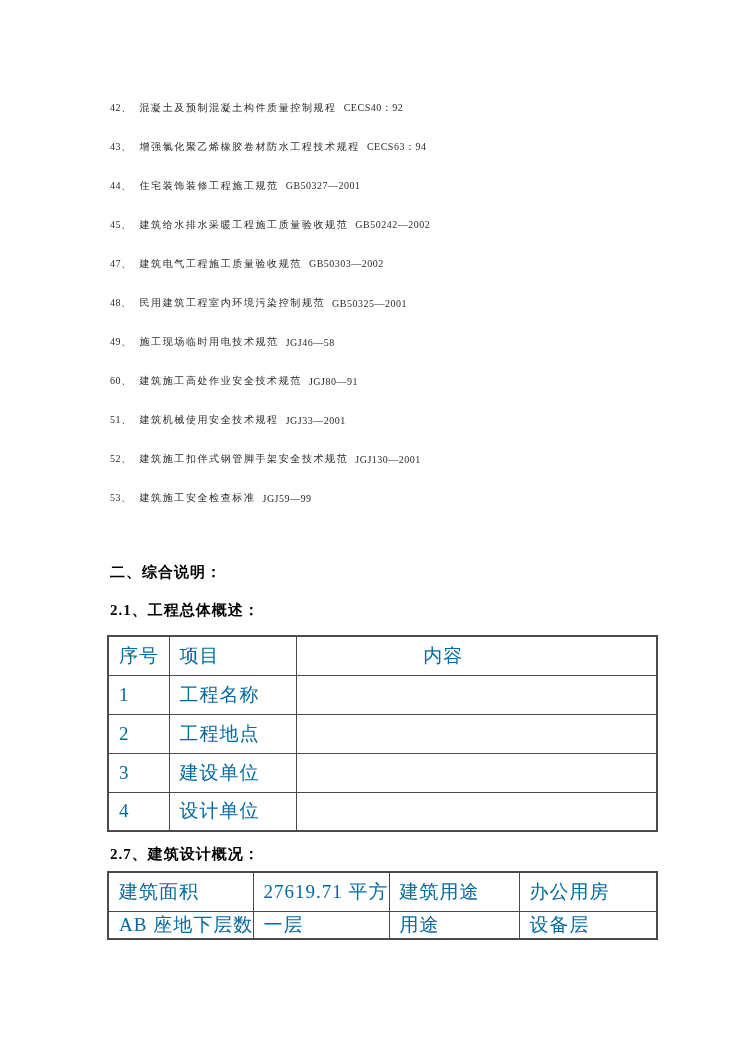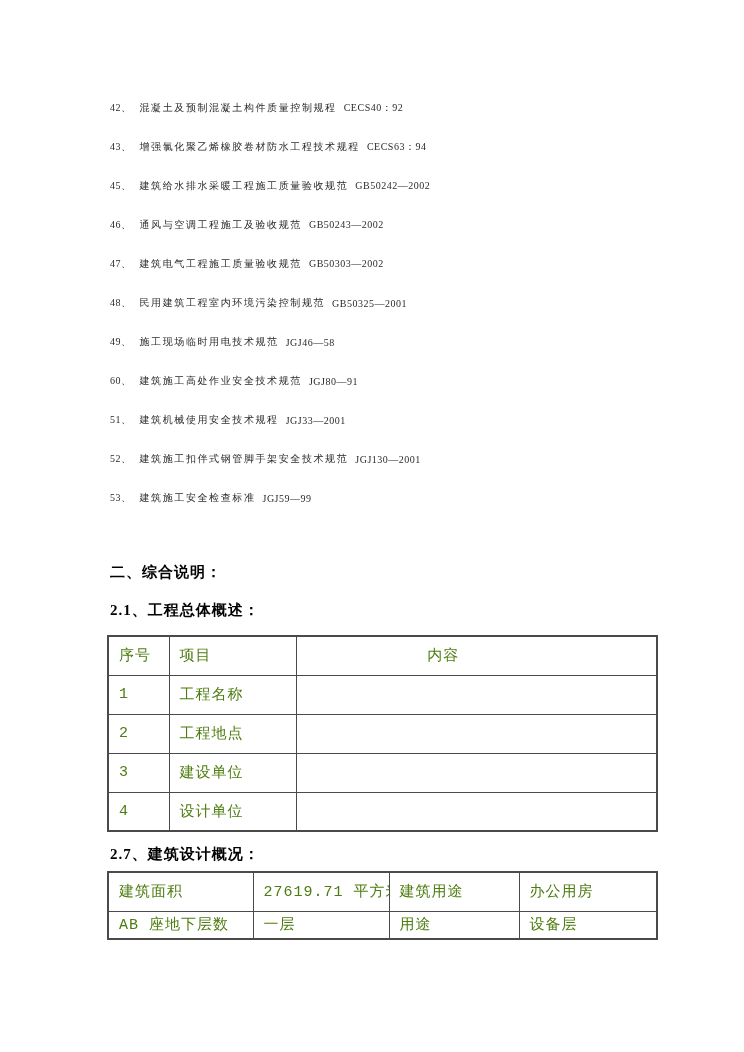--- a/index.html
+++ b/index.html
@@ -59,24 +59,23 @@
   .sec-heading.h-main   { top: 563px; }
   .sec-heading.h-sub21  { top: 601px; }
   .sec-heading.h-sub22  { top: 845px; }
 
   
   table.doc-table {
     position: absolute;
     left: 107px;
     border-collapse: collapse;
     table-layout: fixed;
-    font-size: 15px;
-    color: #4d7c0f;
+    font-size: 19px;
+    color: #0369a1;
     border: 2px solid #4a4a4a;
-    font-family: Liberation Mono, monospace;
   }
   table.doc-table td, table.doc-table th {
     border: 1px solid #4a4a4a;
     font-weight: normal;
     text-align: left;
     vertical-align: middle;
     padding: 0 0 0 10px;
     letter-spacing: 1px;
     white-space: nowrap;
     overflow: hidden;
@@ -101,28 +100,28 @@
       <span class="std-num">42、</span>
         <span class="std-name">混凝土及预制混凝土构件质量控制规程</span>
         <span class="std-code">CECS40：92</span>
     </div>
     <div class="std-item">
       <span class="std-num">43、</span>
         <span class="std-name">增强氯化聚乙烯橡胶卷材防水工程技术规程</span>
         <span class="std-code">CECS63：94</span>
     </div>
     <div class="std-item">
+      <span class="std-num">44、</span>
+        <span class="std-name">住宅装饰装修工程施工规范</span>
+        <span class="std-code">GB50327—2001</span>
+    </div>
+    <div class="std-item">
       <span class="std-num">45、</span>
         <span class="std-name">建筑给水排水采暖工程施工质量验收规范</span>
         <span class="std-code">GB50242—2002</span>
-    </div>
-    <div class="std-item">
-      <span class="std-num">46、</span>
-        <span class="std-name">通风与空调工程施工及验收规范</span>
-        <span class="std-code">GB50243—2002</span>
     </div>
     <div class="std-item">
       <span class="std-num">47、</span>
         <span class="std-name">建筑电气工程施工质量验收规范</span>
         <span class="std-code">GB50303—2002</span>
     </div>
     <div class="std-item">
       <span class="std-num">48、</span>
         <span class="std-name">民用建筑工程室内环境污染控制规范</span>
         <span class="std-code">GB50325—2001</span>

